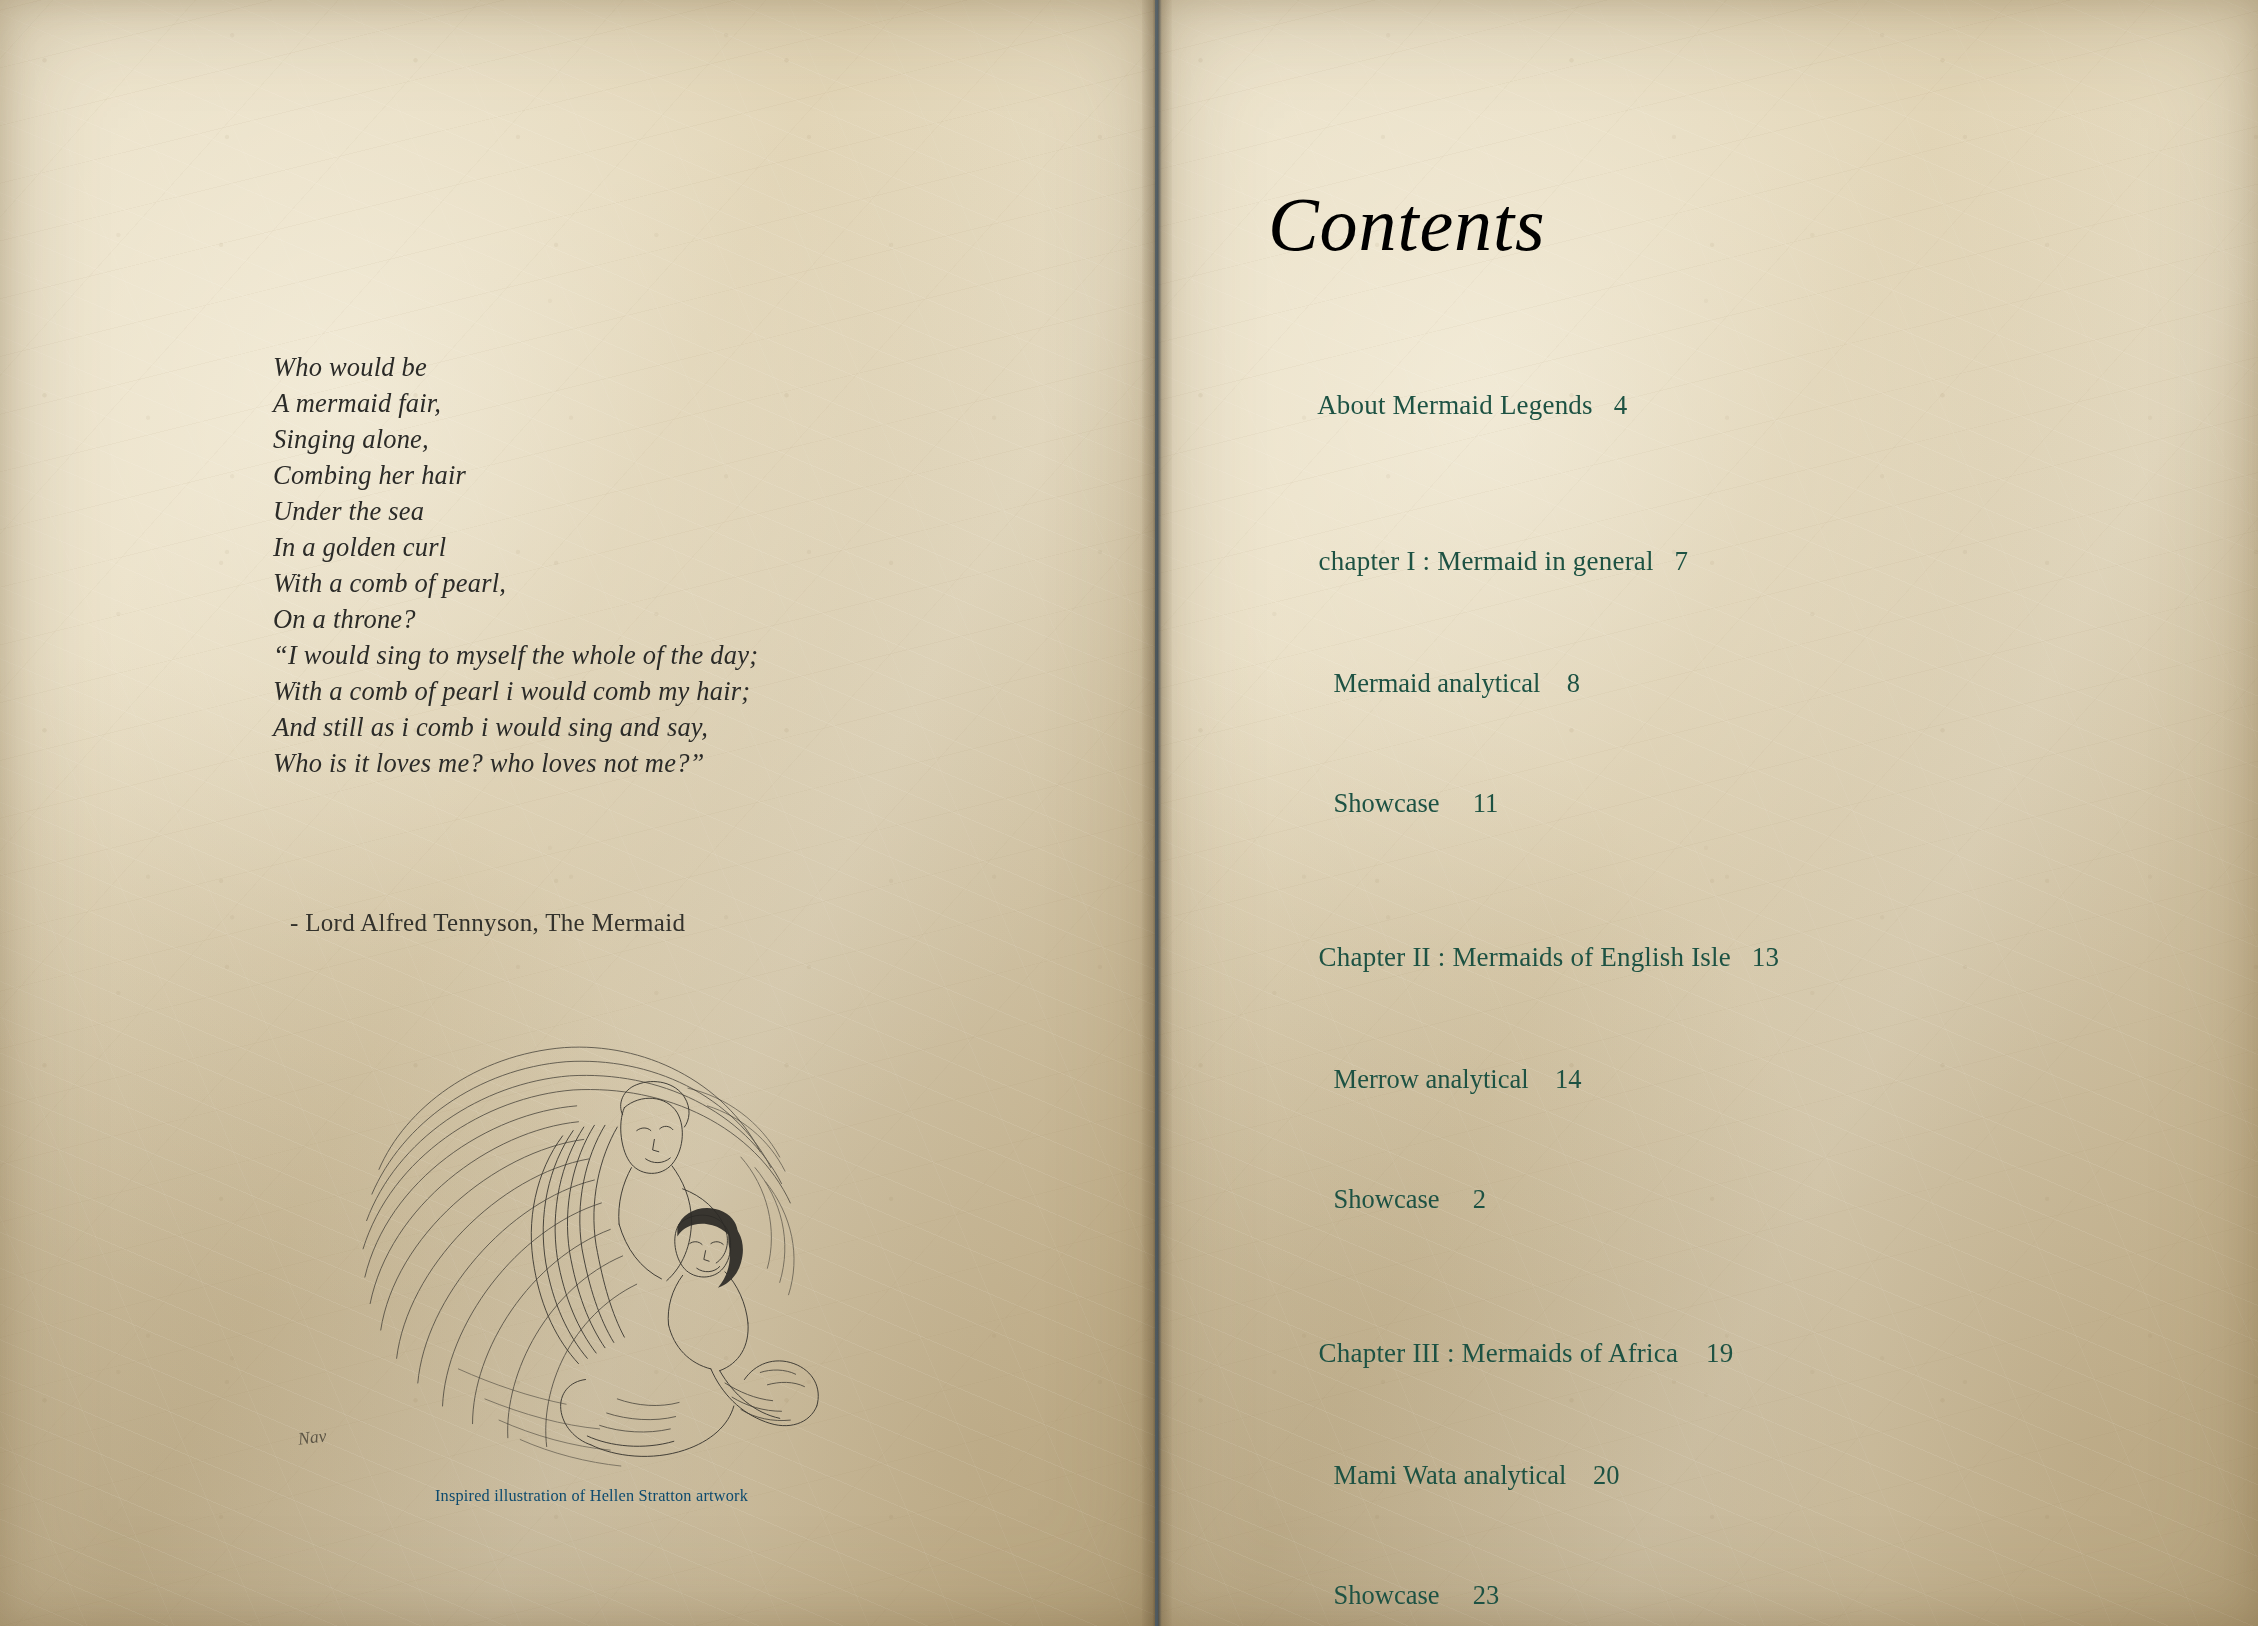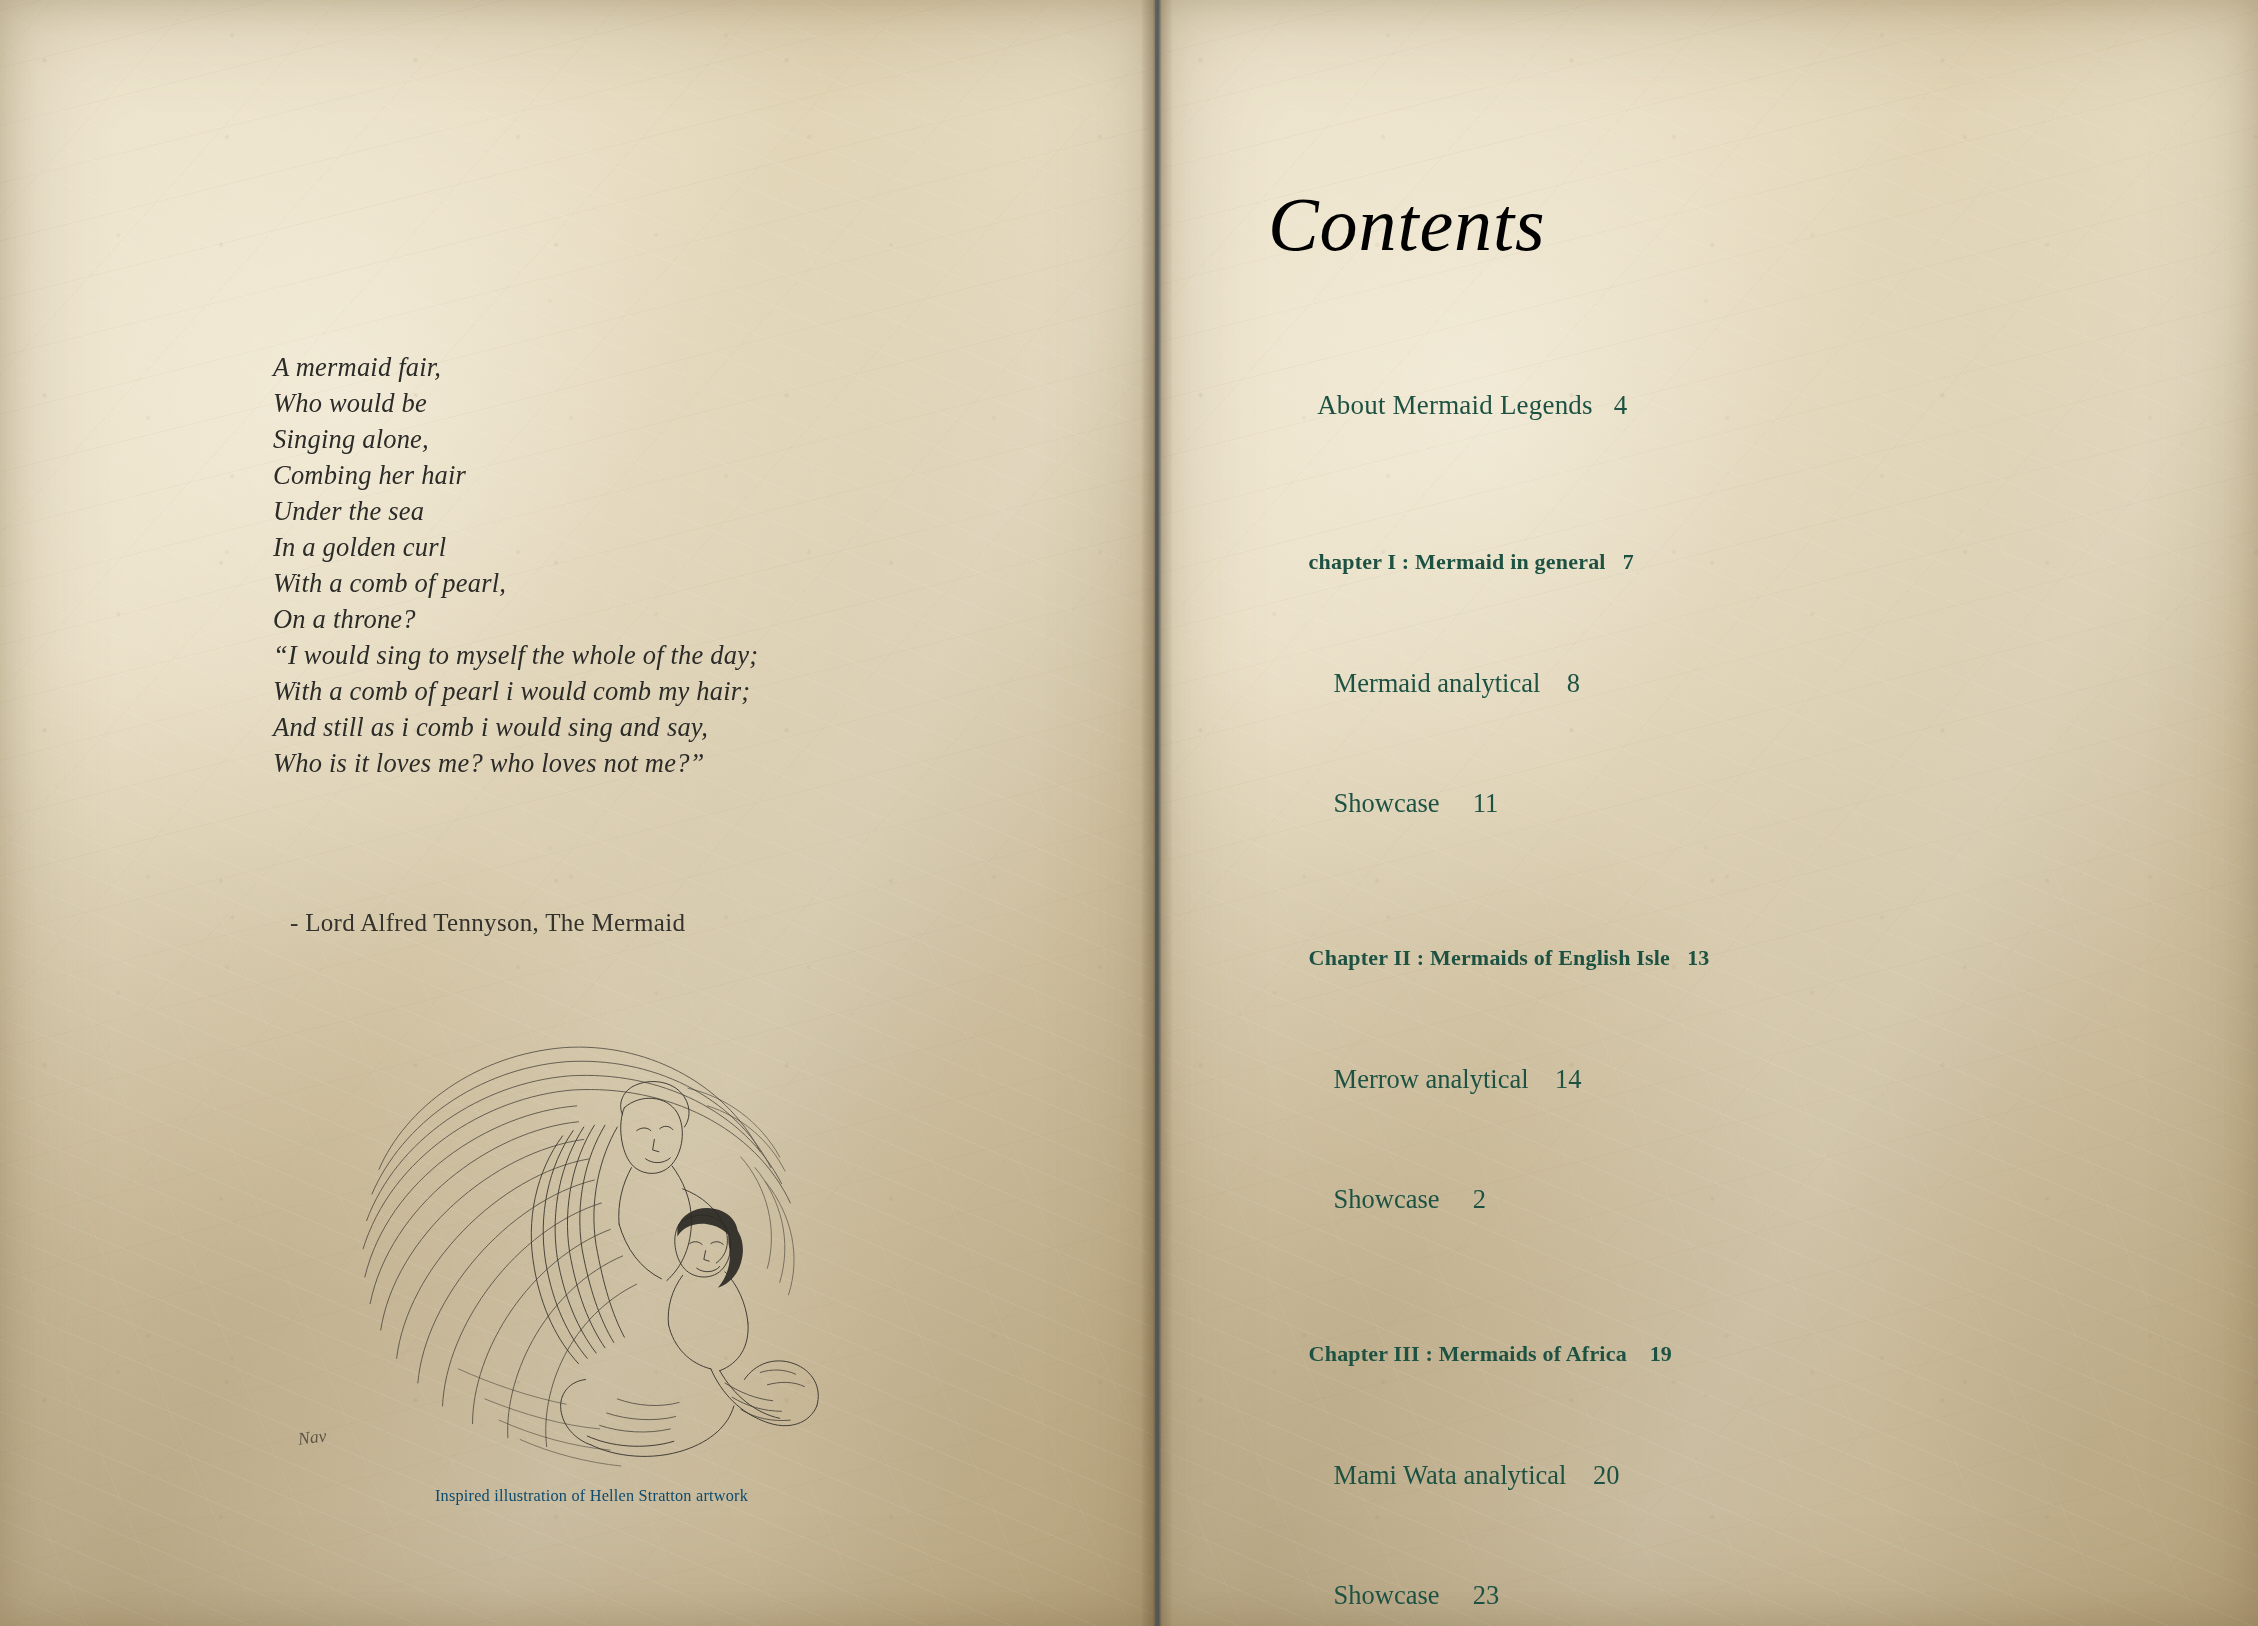--- a/index.html
+++ b/index.html
@@ -167,22 +167,22 @@
   #toc {
     position: absolute;
     left: 1263px;
     top: 344px;
     width: 882px;
     color: #1d5243;
     font-family: "Liberation Serif", serif;
   }
   .toc-group { margin-bottom: 33px; }
   .toc-chapter {
-    font-size: 22px;
-    font-weight: bold;
+    font-size: 27px;
+    font-weight: normal;
     letter-spacing: 0.2px;
     line-height: 41px;
     white-space: pre;
   }
   .toc-plain {
     font-size: 27px;
     letter-spacing: 0.2px;
     line-height: 41px;
     white-space: pre;
   }
@@ -197,22 +197,22 @@
 <body>
 
 <div id="spread">
 
   <div class="page page-left">
     <div class="paper"></div>
     <div class="grain"></div>
     <div class="vignette"></div>
 
     <div id="poem">
+      <div class="line">Who would be</div>
       <div class="line">A mermaid fair,</div>
-      <div class="line">Who would be</div>
       <div class="line">Singing alone,</div>
       <div class="line">Combing her hair</div>
       <div class="line">Under the sea</div>
       <div class="line">In a golden curl</div>
       <div class="line">With a comb of pearl,</div>
       <div class="line">On a throne?</div>
       <div class="line">“I would sing to myself the whole of the day;</div>
       <div class="line">With a comb of pearl i would comb my hair;</div>
       <div class="line">And still as i comb i would sing and say,</div>
       <div class="line">Who is it loves me? who loves not me?”</div>

